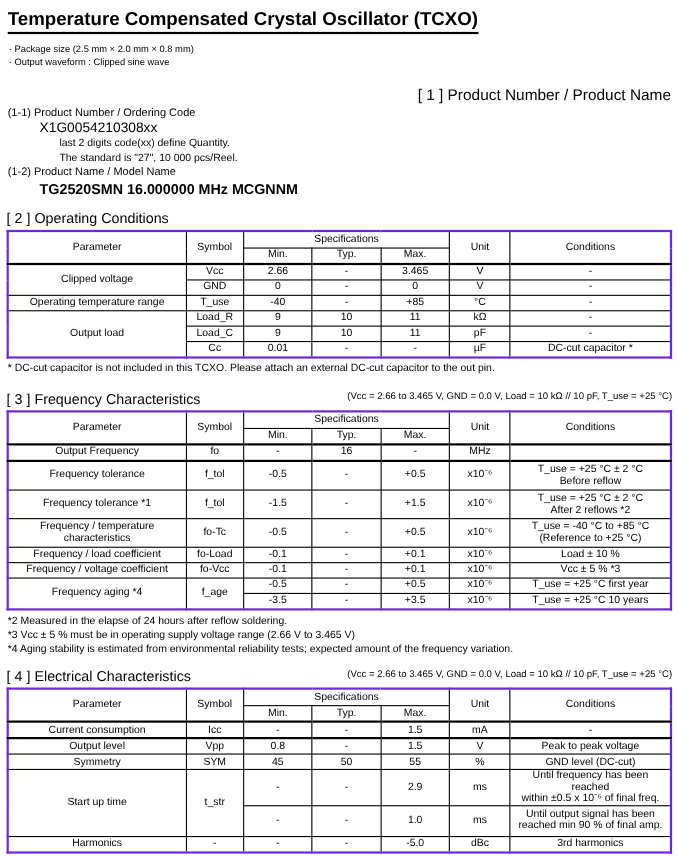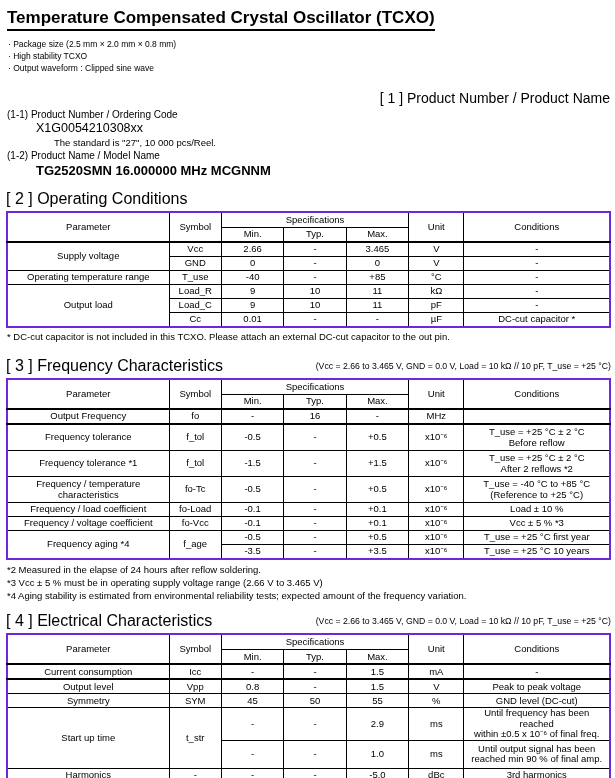--- a/index.html
+++ b/index.html
@@ -13,22 +13,22 @@
   
   .doc-title {
     font-size:17px; font-weight:bold; margin:2px 0 7px 1px;
   }
   .doc-title span { display:inline-block; border-bottom:2.5px solid #000; padding-bottom:1px; }
 
   
   .bullets { font-size:8.5px; line-height:12px; margin-left:2px; }
 
   
-  .sec-head { font-size:16px; margin:0 0 3px 0; }
-  .sec-row { display:flex; justify-content:space-between; align-items:center; width:605px; margin-bottom:3px; }
+  .sec-head { font-size:13px; margin:0 0 3px 0; }
+  .sec-row { display:flex; justify-content:space-between; align-items:flex-start; width:605px; margin-bottom:3px; }
   .sec-row .sec-head { margin:0; }
   .cond-note { font-size:8.7px; padding-bottom:1px; }
 
   
   .s1-head { font-size:14px; margin:16px 0 3px 1px;text-align:right; }
   .s1-sub  { font-size:10px;  margin:1px 0 1px 1px; }
   .s1-code { font-size:12.5px; font-weight:normal; margin:1px 0 1px 30px; }
   .s1-note { font-size:9.5px; margin:2px 0 2px 48px; }
   .s1-model{ font-size:13px; font-weight:bold; margin:2px 0 12px 30px; }
 
@@ -60,27 +60,27 @@
 </style>
 </head>
 <body>
 
 <div class="page">
 
   <h1 class="doc-title"><span>Temperature Compensated Crystal Oscillator (TCXO)</span></h1>
 
   <div class="bullets">
     <div>· Package size (2.5 mm × 2.0 mm × 0.8 mm)</div>
-    <div>· High stability TCXO</div>
     <div>· Output waveform : Clipped sine wave</div>
   </div>
 
   <div class="s1-head">[ 1 ] Product Number / Product Name</div>
   <div class="s1-sub">(1-1) Product Number / Ordering Code</div>
   <div class="s1-code">X1G0054210308xx</div>
+  <div class="s1-note">last 2 digits code(xx) define Quantity.</div>
   <div class="s1-note">The standard is "27", 10 000 pcs/Reel.</div>
   <div class="s1-sub">(1-2)  Product Name / Model Name</div>
   <div class="s1-model">TG2520SMN  16.000000 MHz MCGNNM</div>
 
   <div class="sec-head">[ 2 ] Operating Conditions</div>
   <table class="spec">
     <colgroup>
         <col style="width:161px">
         <col style="width:52px">
         <col style="width:62px">
@@ -98,21 +98,21 @@
         <th rowspan="2">Conditions</th>
       </tr>
       <tr class="hrow2">
         <th>Min.</th>
         <th>Typ.</th>
         <th>Max.</th>
       </tr>
     </thead>
     <tbody>
       <tr>
-        <td class="param" rowspan="2">Supply voltage</td>
+        <td class="param" rowspan="2">Clipped voltage</td>
         <td>Vcc</td>
         <td>2.66</td>
         <td>-</td>
         <td>3.465</td>
         <td>V</td>
         <td class="cond center">-</td>
       </tr>
       <tr>
         <td>GND</td>
         <td>0</td>

